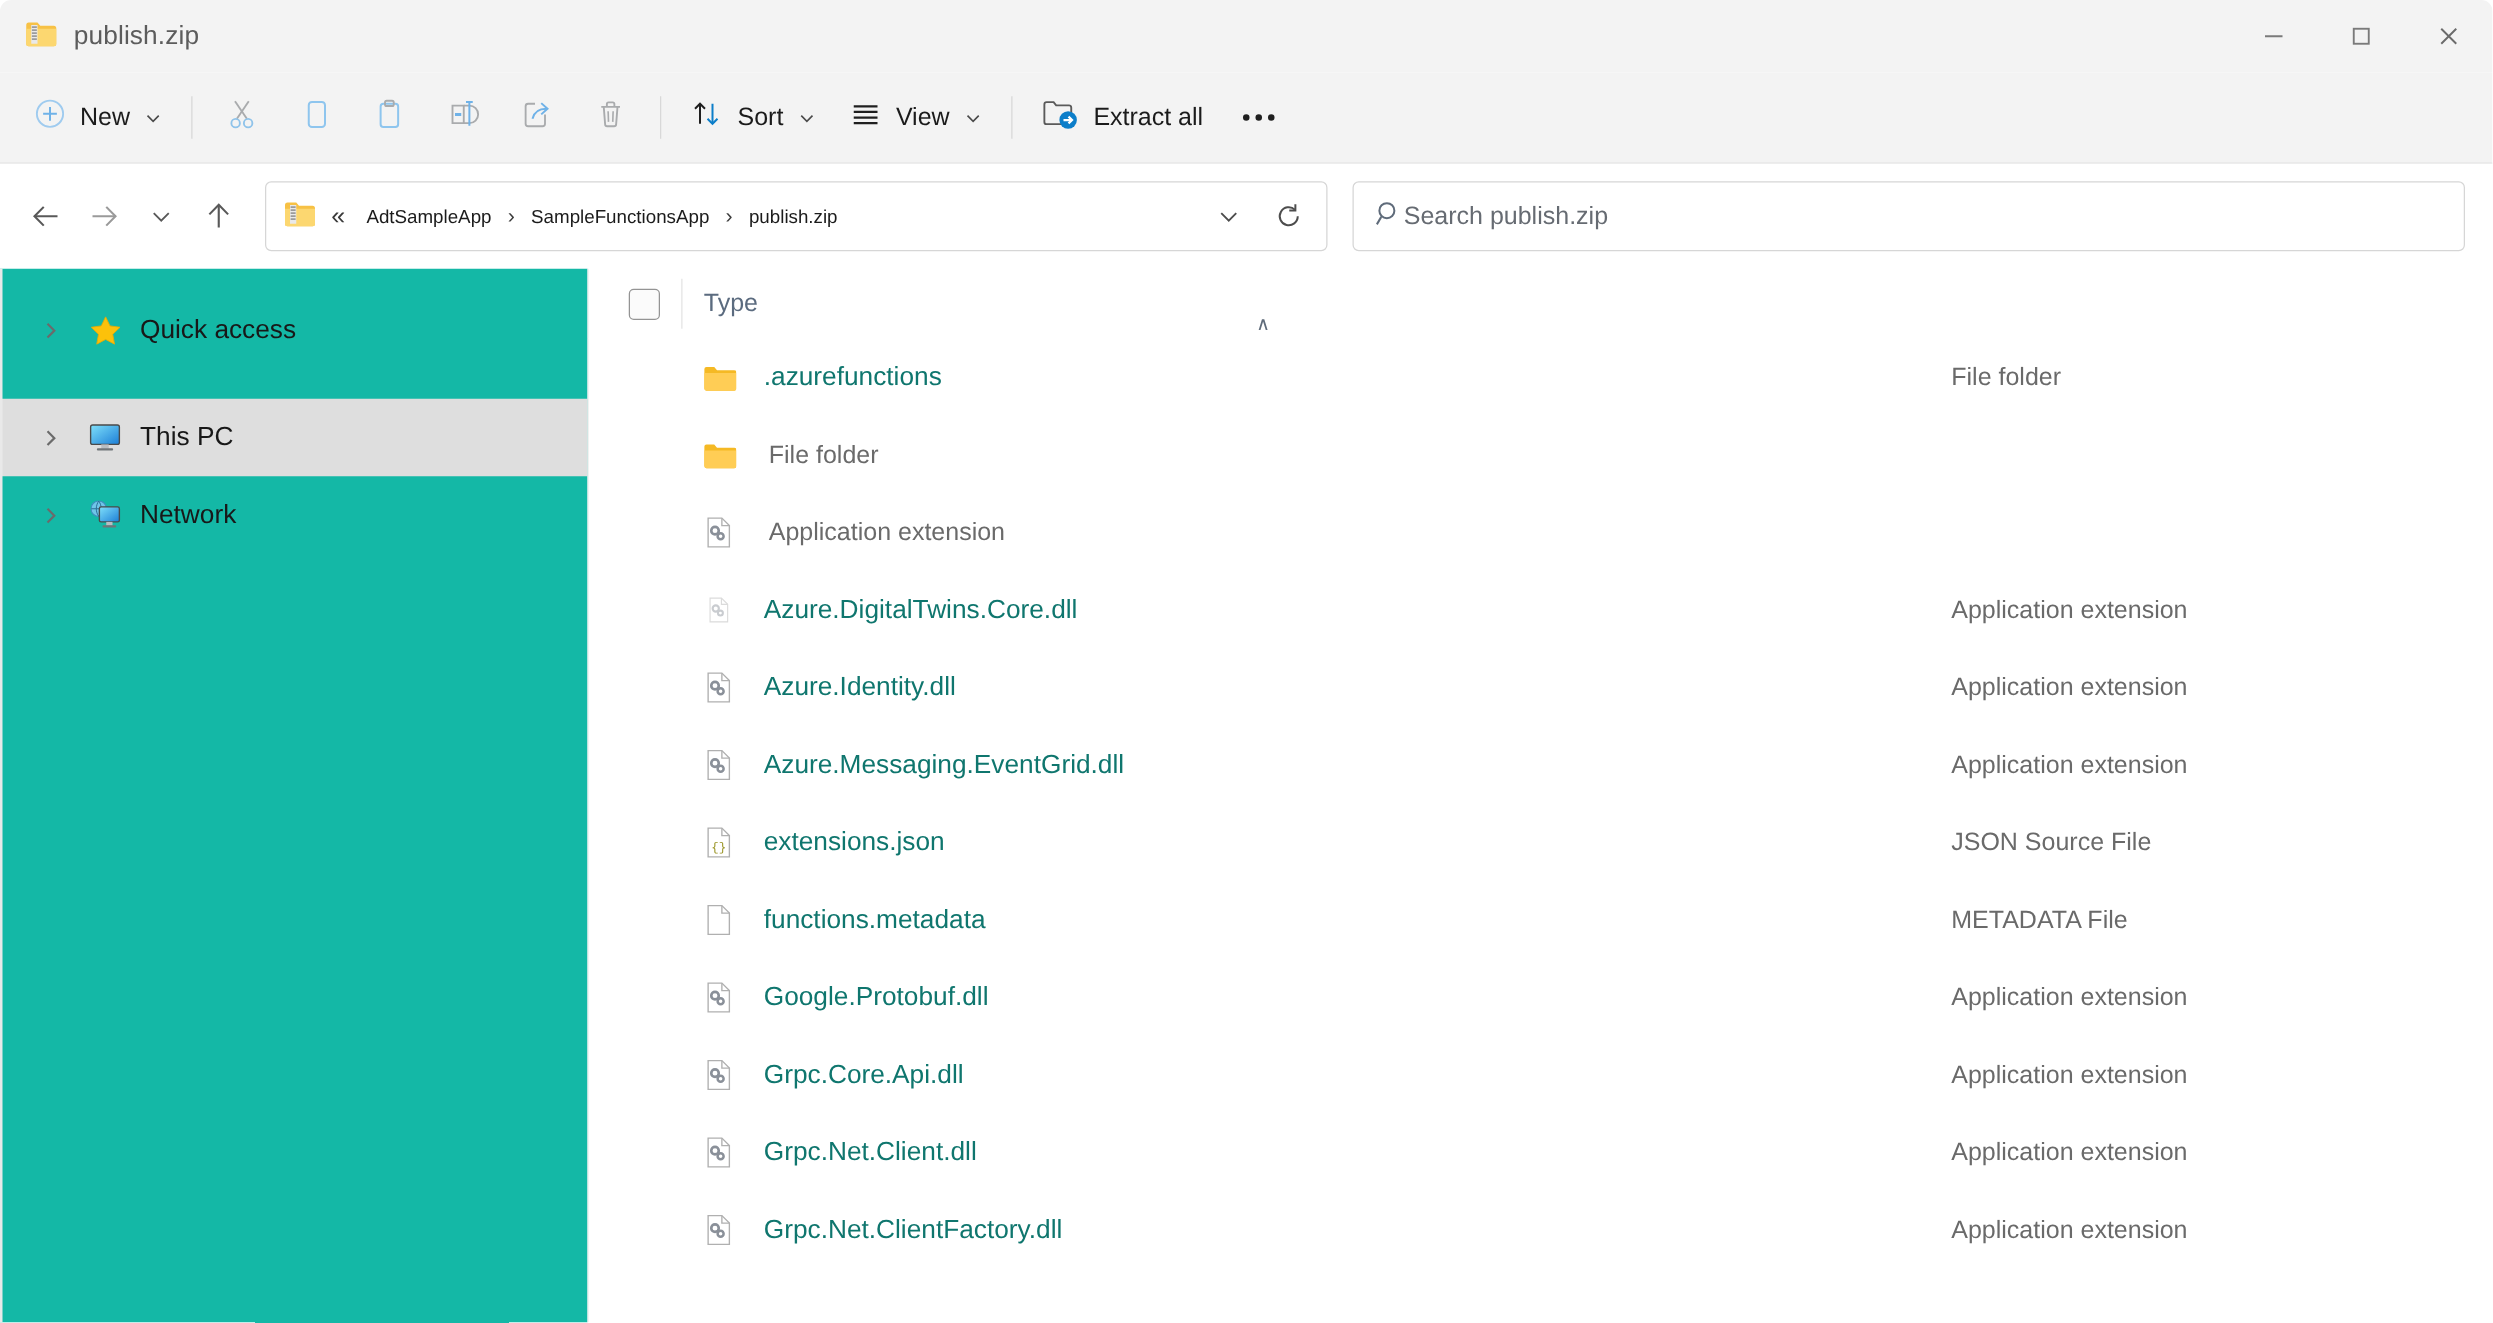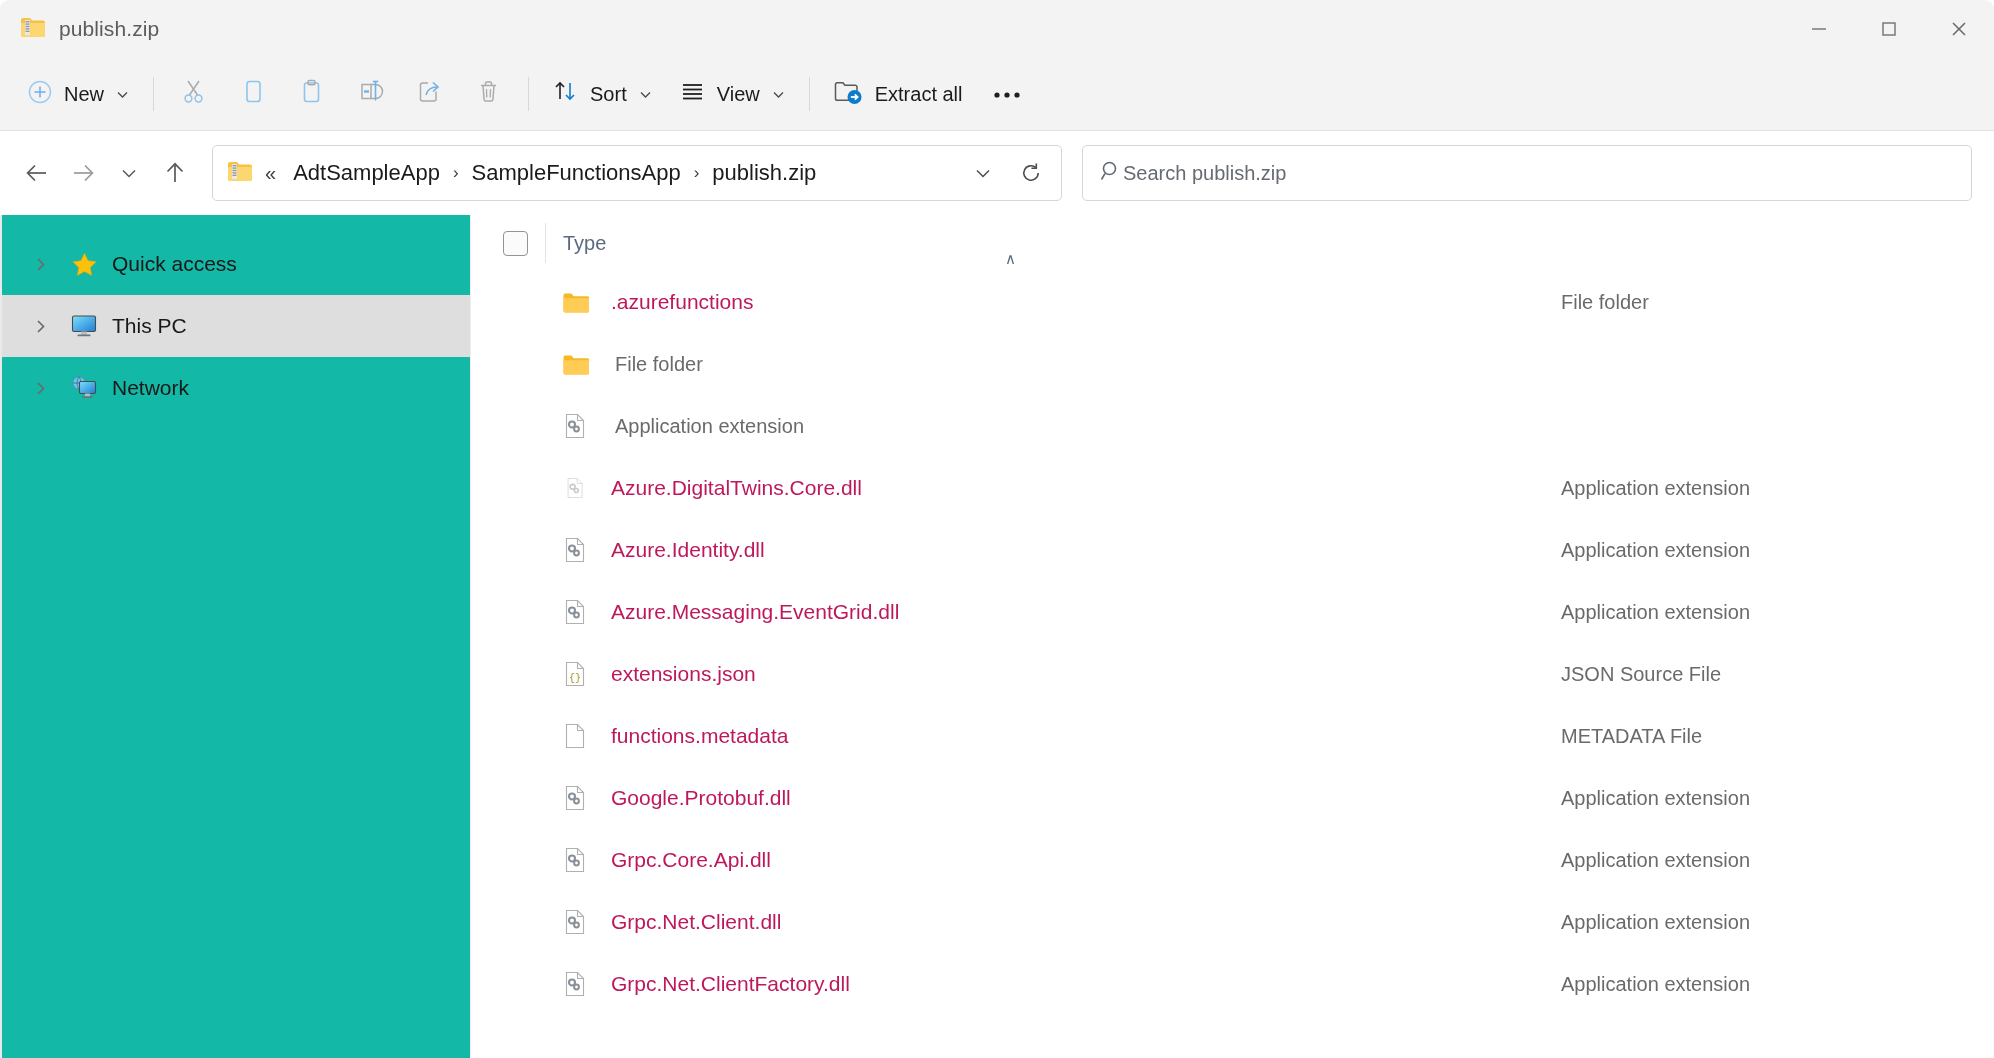--- a/index.html
+++ b/index.html
@@ -83,21 +83,21 @@
     margin-left: 14px;
   }
   .crumbs {
     display: flex; align-items: center; gap: 0;
     flex: 1; overflow: hidden;
   }
   .crumb-ellipsis {
     font-size: 20px; color: #3a3a3a; padding: 0 10px 0 12px;
   }
   .crumb {
-    font-size: 22px; color: #1b1b1b;
+    font-size: 15px; color: #1b1b1b;
     padding: 5px 7px; border-radius: 4px; white-space: nowrap;
   }
   .crumb-sep { color: #3b3b3b; font-size: 17px; padding: 0 6px; }
   .addr-btn {
     width: 48px; height: 48px;
     display: flex; align-items: center; justify-content: center;
     color: #4d4d4d; border-radius: 5px;
   }
 
   .searchbox {
@@ -124,21 +124,21 @@
   .sb-rail {
     position: absolute; left: 0; top: 0; bottom: 0; width: 2px;
     background: #e9e9e9;
   }
   .tree-item {
     display: flex; align-items: center;
     height: 62px;
     padding-left: 18px;
     gap: 0;
   }
-  .tree-item.selected { background: #dedede; }
+  .tree-item.selected { background: #dedede; margin-top: 24px; }
   .tree-chev {
     width: 44px; display: flex; align-items: center; justify-content: center;
     color: #6b6b6b;
   }
   .tree-icon {
     width: 44px; display: flex; align-items: center; justify-content: center;
   }
   .tree-label { font-size: 21px; color: #181818; margin-left: 6px; }
 
   
@@ -176,21 +176,21 @@
     height: 62px;
     display: flex; align-items: center;
     padding-left: 22px;
   }
   .row-check { width: 52px; }
   .row-icon {
     width: 44px; display: flex; align-items: center; justify-content: center;
     margin-left: 8px;
   }
   .row-name {
-    flex: 1; font-size: 21px; color: #be185d; padding-left: 14px;
+    flex: 1; font-size: 21px; color: #0f766e; padding-left: 14px;
     white-space: nowrap; overflow: hidden; text-overflow: ellipsis;
   }
   .row-type {
     width: 450px; font-size: 20px; color: #6a6a6a; padding-left: 17px;
     white-space: nowrap;
   }
   .spacer-col { width: 1px; }
 </style>
 </head>
 <body>

